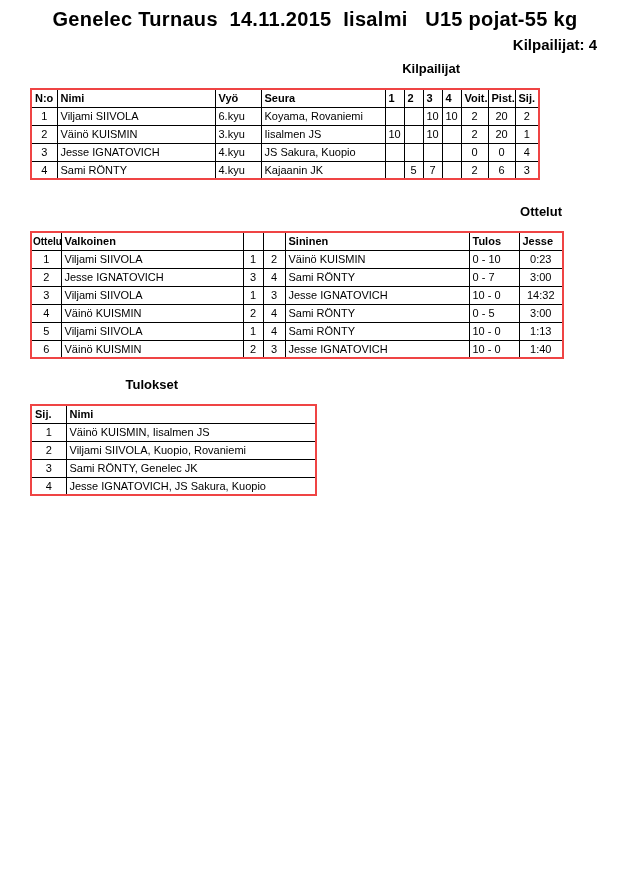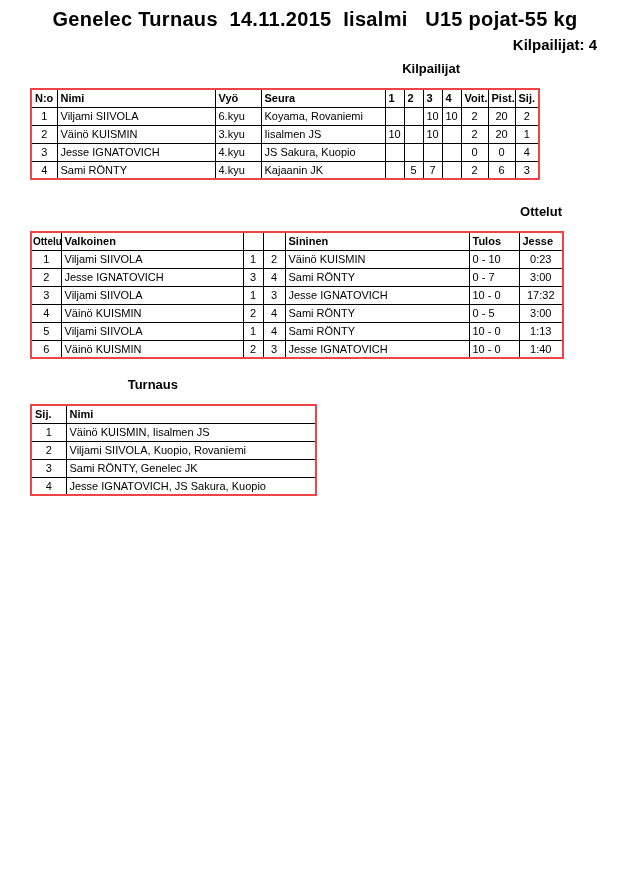--- a/index.html
+++ b/index.html
@@ -196,21 +196,21 @@
       <td class="ar">0 - 7</td>
       <td class="ac">3:00</td>
     </tr>
     <tr>
       <td class="ac">3</td>
       <td class="al">Viljami SIIVOLA</td>
       <td class="ac">1</td>
       <td class="ac">3</td>
       <td class="al">Jesse IGNATOVICH</td>
       <td class="ar">10 - 0</td>
-      <td class="ac">17:32</td>
+      <td class="ac">14:32</td>
     </tr>
     <tr>
       <td class="ac">4</td>
       <td class="al">Väinö KUISMIN</td>
       <td class="ac">2</td>
       <td class="ac">4</td>
       <td class="al">Sami RÖNTY</td>
       <td class="ar">0 - 5</td>
       <td class="ac">3:00</td>
     </tr>
@@ -228,21 +228,21 @@
       <td class="al">Väinö KUISMIN</td>
       <td class="ac">2</td>
       <td class="ac">3</td>
       <td class="al">Jesse IGNATOVICH</td>
       <td class="ar">10 - 0</td>
       <td class="ac">1:40</td>
     </tr>
   </tbody>
 </table>
 
-<div class="section-heading heading-tulokset">Turnaus</div>
+<div class="section-heading heading-tulokset">Tulokset</div>
 
 <table class="tbl-tulokset">
   <colgroup>
     <col style="width:35px">
       <col style="width:250px">
   </colgroup>
   <thead>
     <tr>
       <th>Sij.</th>
       <th>Nimi</th>

